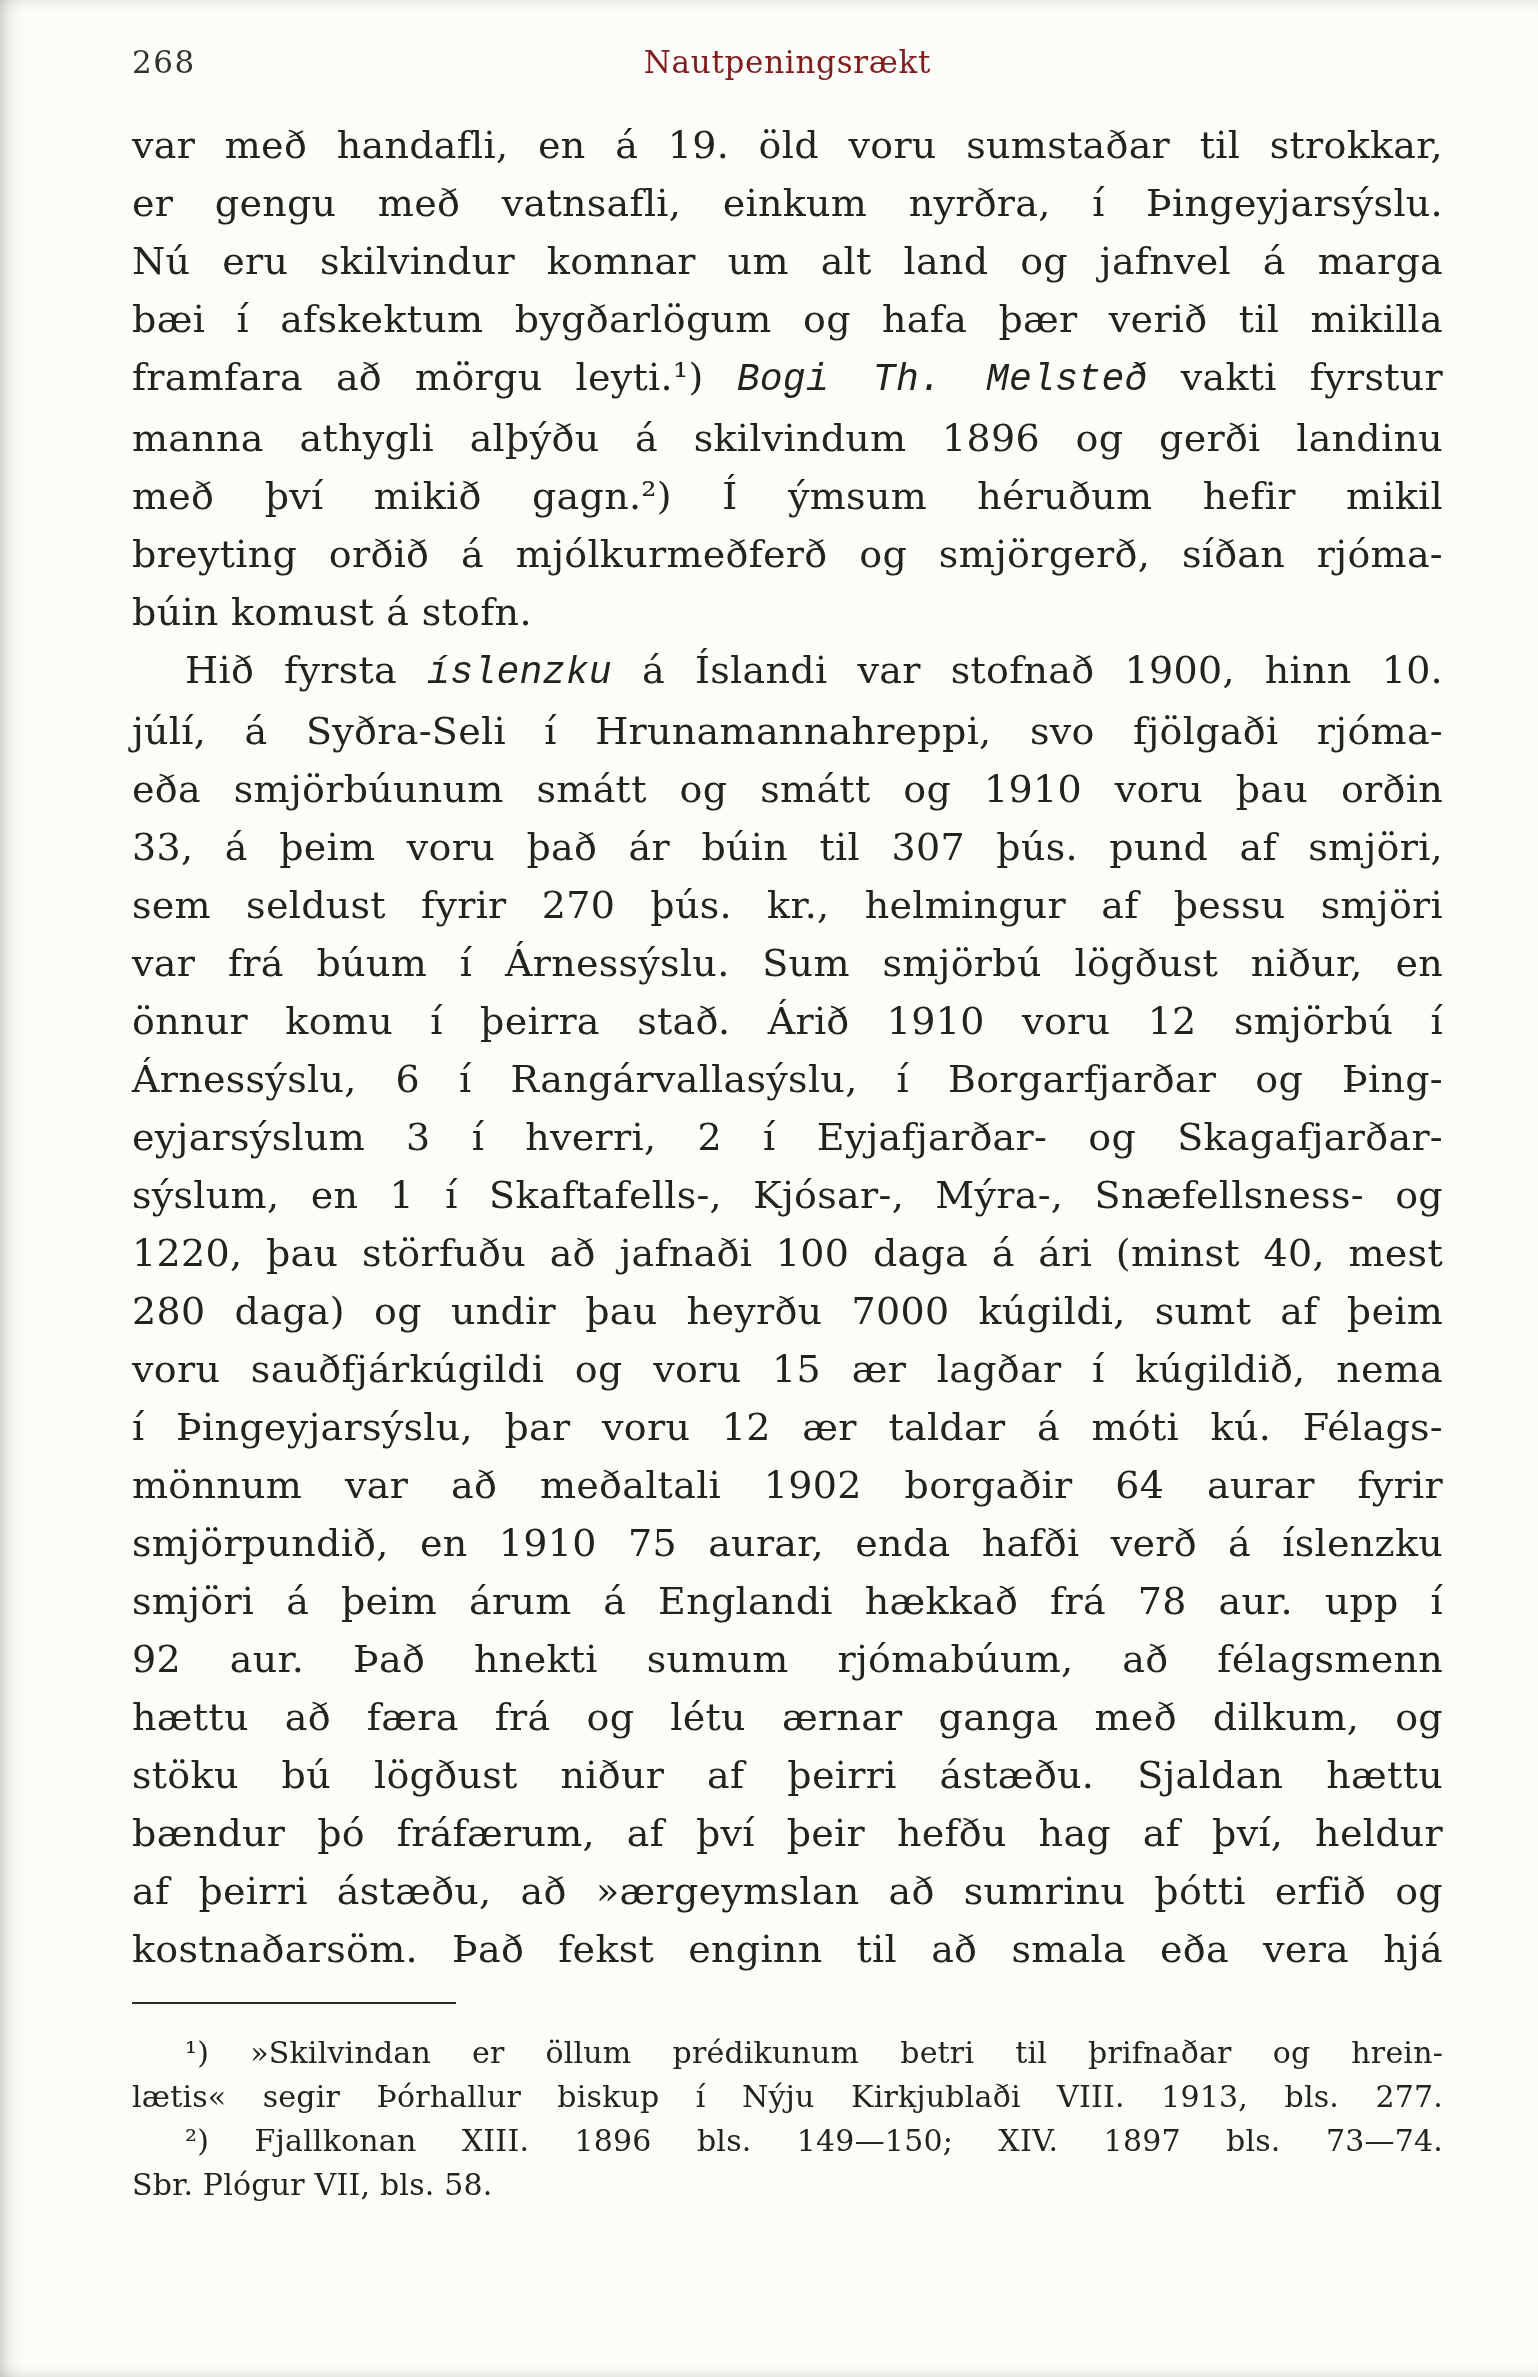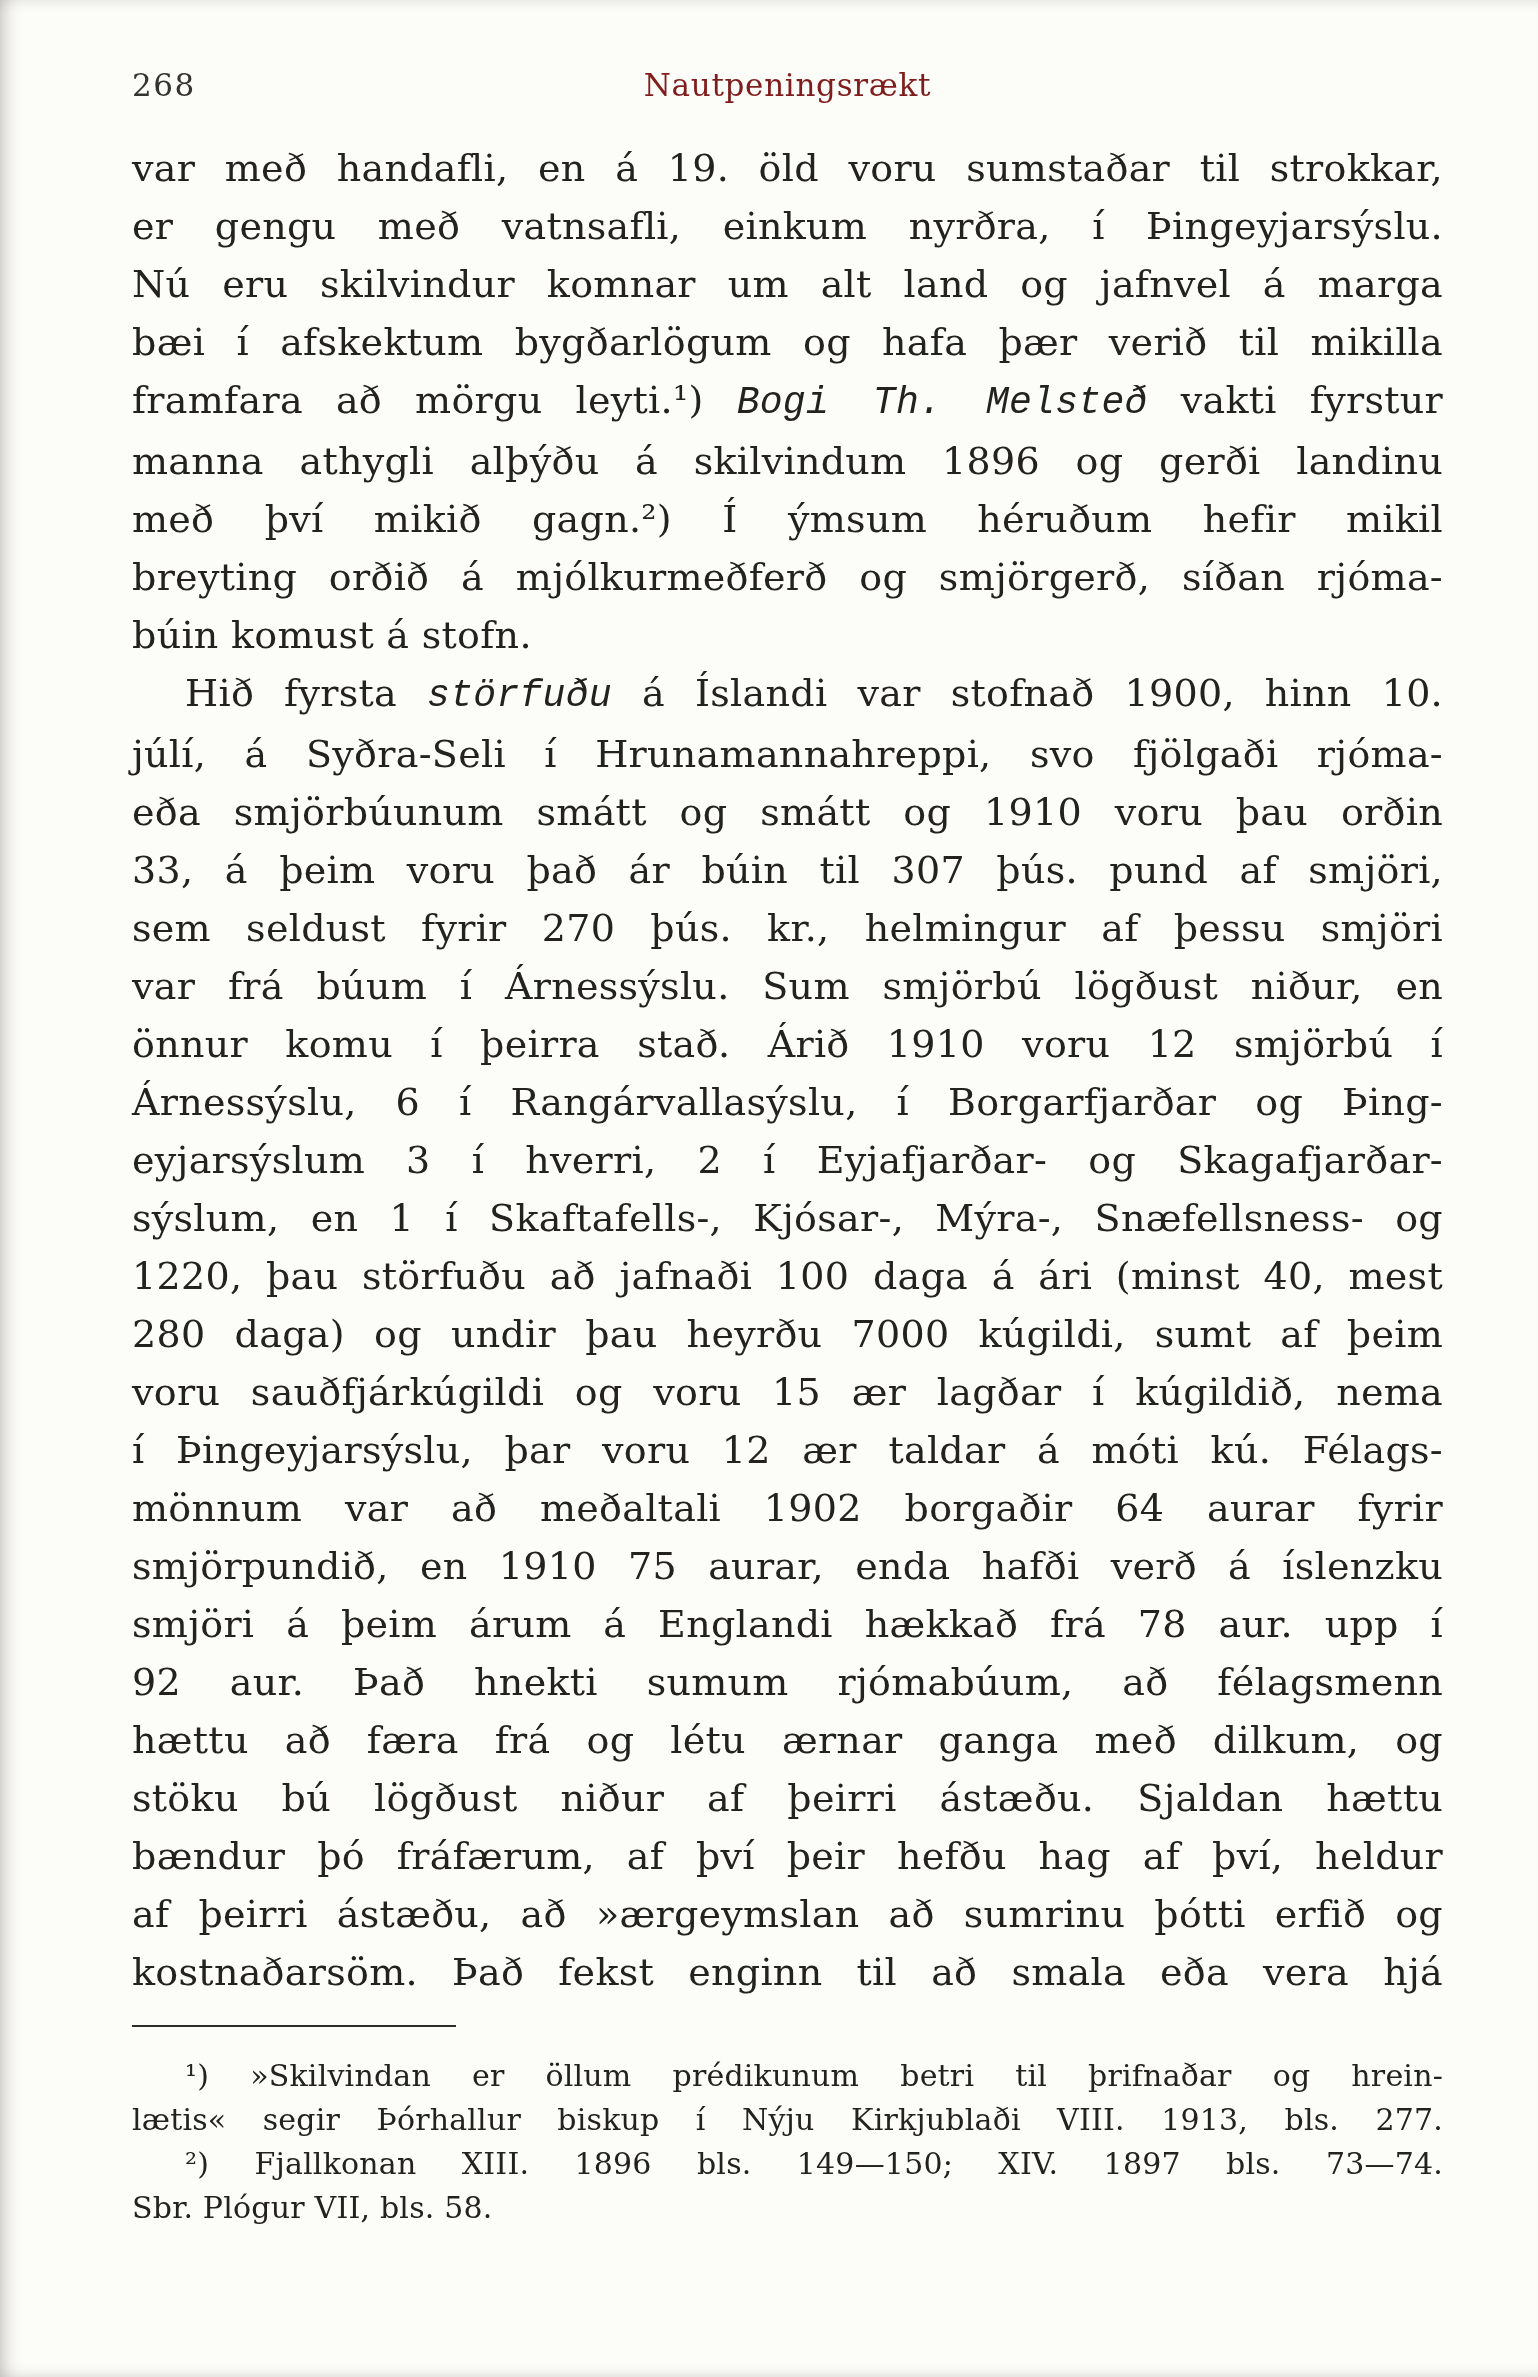--- a/index.html
+++ b/index.html
@@ -4,21 +4,21 @@
 <style>
   html, body { margin: 0; padding: 0; background: #ffffff; }
   .page {
     position: relative;
     width: 1539px;
     height: 2377px;
     box-sizing: border-box;
     background: #fcfcf9;
     color: #24221e;
     font-family: "DejaVu Serif", "Liberation Serif", serif;
-    padding: 65px 96px 0 132px;
+    padding: 42px 96px 0 132px;
     box-shadow:
       inset 15px 0 19px -13.3px rgba(60, 55, 48, 0.35),
       inset 0 -12px 15px -12px rgba(60, 55, 48, 0.15),
       inset 0 13.3px 15px -13.3px rgba(60, 55, 48, 0.12);
     overflow: hidden;
   }
   .header {
     position: relative;
     height: 40px;
     margin-bottom: 34px;
@@ -78,21 +78,21 @@
   <div class="body-text" id="body-text">
       <div class="line"><span>var með handafli, en á 19. öld voru sumstaðar til strokkar,</span></div>
       <div class="line"><span>er gengu með vatnsafli, einkum nyrðra, í Þingeyjarsýslu.</span></div>
       <div class="line"><span>Nú eru skilvindur komnar um alt land og jafnvel á marga</span></div>
       <div class="line"><span>bæi í afskektum bygðarlögum og hafa þær verið til mikilla</span></div>
       <div class="line"><span>framfara að mörgu leyti.¹) </span><span class="italic">Bogi Th. Melsteð</span><span> vakti fyrstur</span></div>
       <div class="line"><span>manna athygli alþýðu á skilvindum 1896 og gerði landinu</span></div>
       <div class="line"><span>með því mikið gagn.²) Í ýmsum héruðum hefir mikil</span></div>
       <div class="line"><span>breyting orðið á mjólkurmeðferð og smjörgerð, síðan rjóma-</span></div>
       <div class="line flush"><span>búin komust á stofn.</span></div>
-      <div class="line indent"><span>Hið fyrsta </span><span class="italic">störfuðu</span><span> á Íslandi var stofnað 1900, hinn 10.</span></div>
+      <div class="line indent"><span>Hið fyrsta </span><span class="italic">íslenzku</span><span> á Íslandi var stofnað 1900, hinn 10.</span></div>
       <div class="line"><span>júlí, á Syðra-Seli í Hrunamannahreppi, svo fjölgaði rjóma-</span></div>
       <div class="line"><span>eða smjörbúunum smátt og smátt og 1910 voru þau orðin</span></div>
       <div class="line"><span>33, á þeim voru það ár búin til 307 þús. pund af smjöri,</span></div>
       <div class="line"><span>sem seldust fyrir 270 þús. kr., helmingur af þessu smjöri</span></div>
       <div class="line"><span>var frá búum í Árnessýslu. Sum smjörbú lögðust niður, en</span></div>
       <div class="line"><span>önnur komu í þeirra stað. Árið 1910 voru 12 smjörbú í</span></div>
       <div class="line"><span>Árnessýslu, 6 í Rangárvallasýslu, í Borgarfjarðar og Þing-</span></div>
       <div class="line"><span>eyjarsýslum 3 í hverri, 2 í Eyjafjarðar- og Skagafjarðar-</span></div>
       <div class="line"><span>sýslum, en 1 í Skaftafells-, Kjósar-, Mýra-, Snæfellsness- og</span></div>
       <div class="line"><span>1220, þau störfuðu að jafnaði 100 daga á ári (minst 40, mest</span></div>

